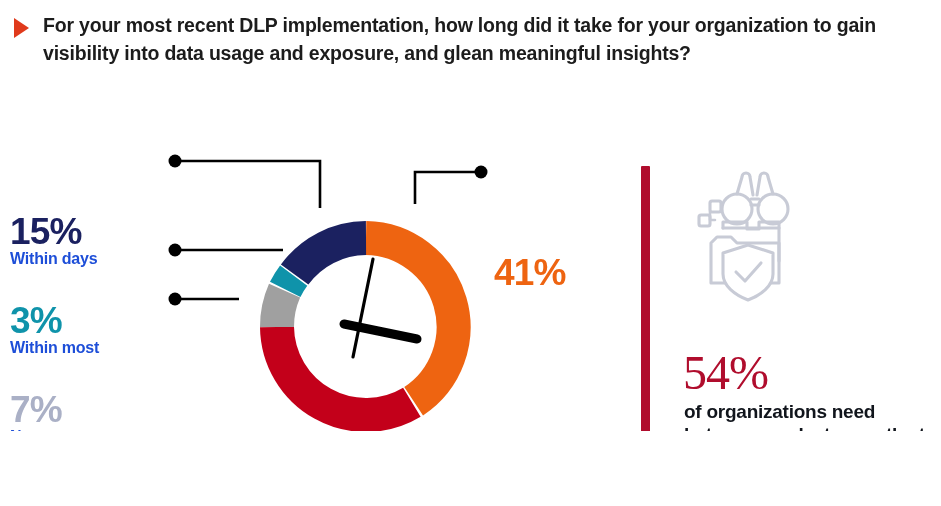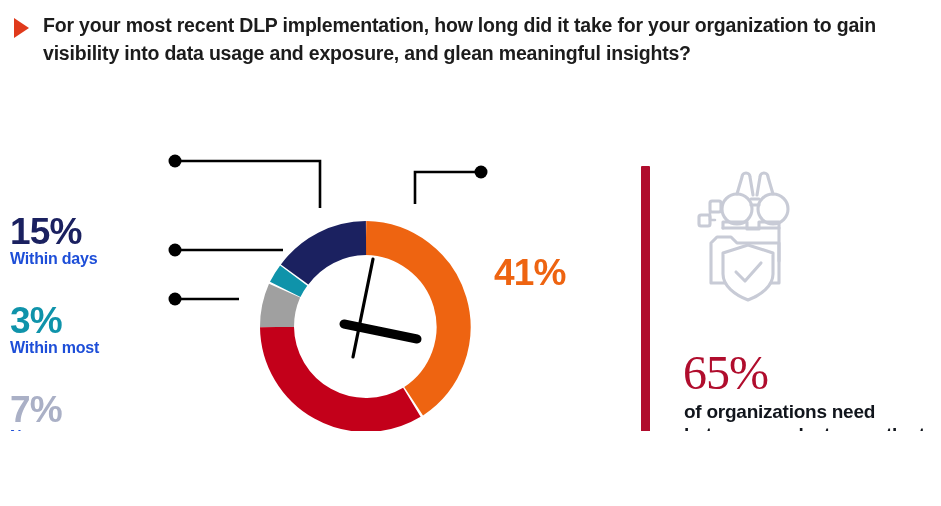--- a/index.html
+++ b/index.html
@@ -242,17 +242,17 @@
 
       <path d="M30 57 L30 51 L54 51 L54 58 L66 58 L66 51 L86 51 L86 90"></path>
       <path d="M30 57 L86 57"></path>
 
       <path d="M18 72 L18 112 L86 112 L86 72 L44 72 L38 66 L24 66 Z"></path>
 
       <path d="M55 74 L80 82 L80 103 C80 115 68 124 55 129 C42 124 30 115 30 103 L30 82 Z" fill="#ffffff"></path>
       <path d="M43 101 L52 110 L68 92"></path>
     </svg>
 
-    <div id="stat-pct">65%</div>
+    <div id="stat-pct">54%</div>
     <div id="stat-desc">of organizations need between weeks to months to gain visibility</div>
   </div>
 
 </div>
 
 </body></html>

